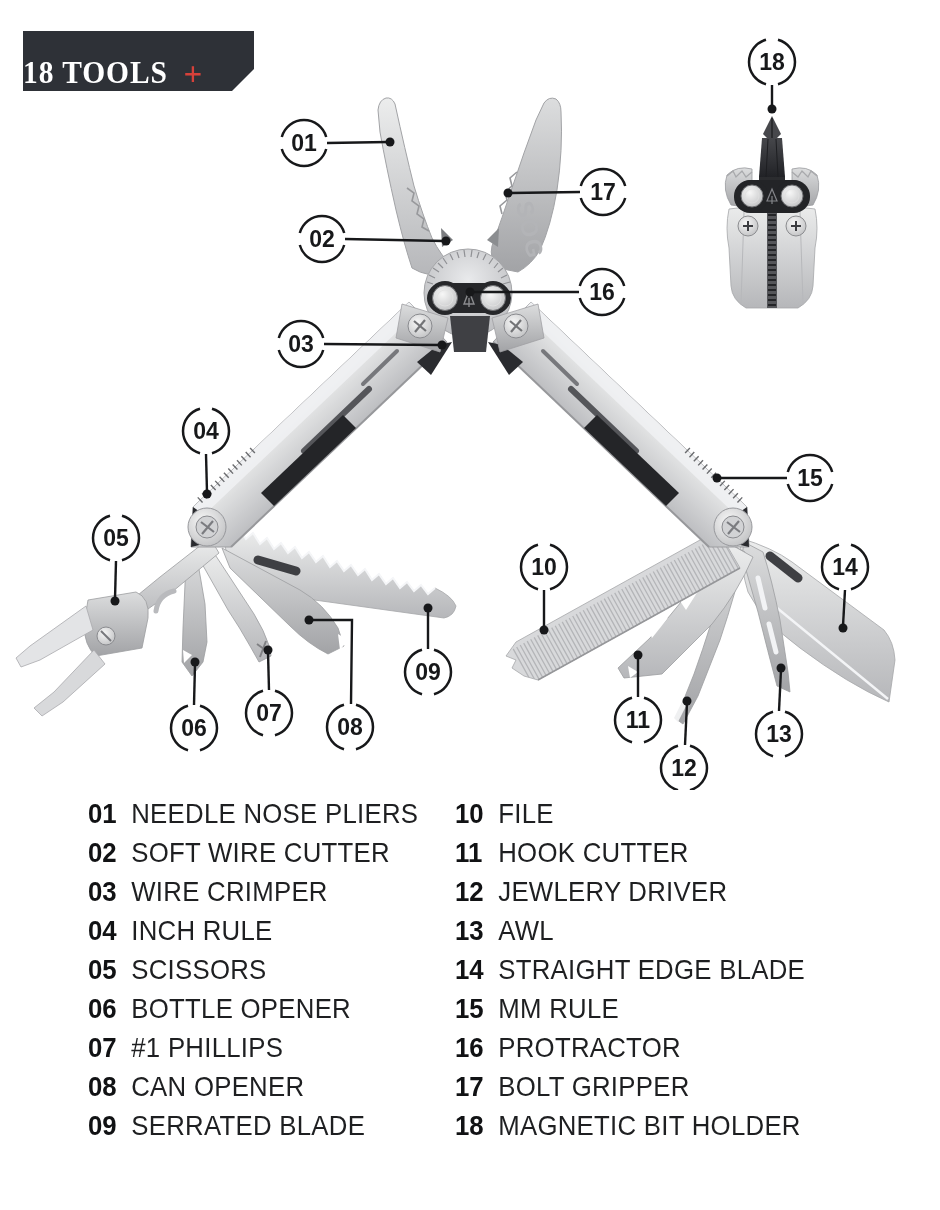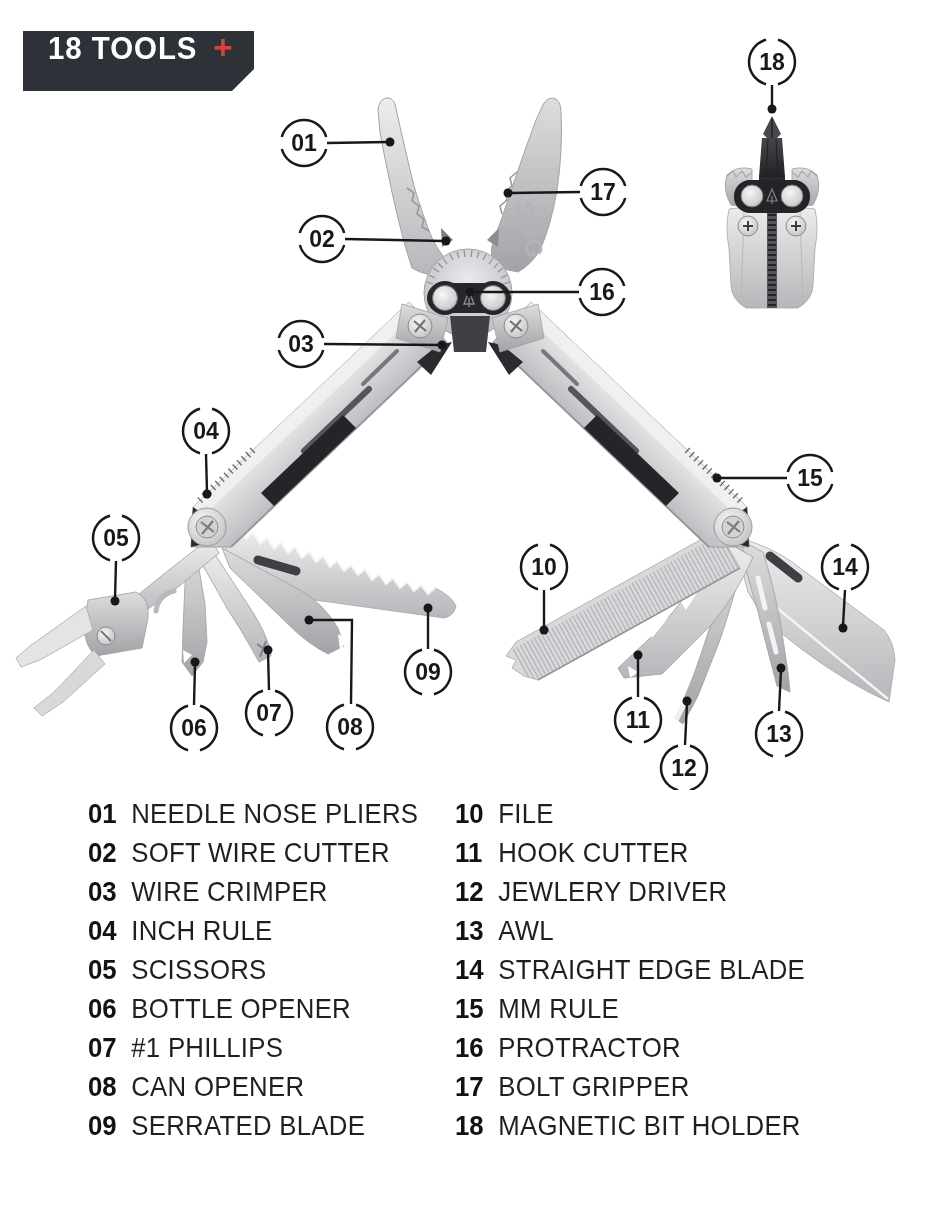--- a/index.html
+++ b/index.html
@@ -2,22 +2,22 @@
 <html><head>
 <meta charset="utf-8">
 <style>
   html,body{margin:0;padding:0;background:#ffffff;}
   body{width:940px;height:1210px;position:relative;overflow:hidden;
        font-family:"Liberation Sans", sans-serif;-webkit-font-smoothing:antialiased;}
   .stage{position:absolute;left:0;top:0;width:940px;height:1210px;}
 
   
   .badge{position:absolute;left:23px;top:31px;width:231px;height:60px;
-         display:flex;align-items:flex-start;padding-left:25px;box-sizing:border-box;
-         clip-path:polygon(0 0,100% 0,100% calc(100% - 22px),calc(100% - 22px) 100%,0 100%);}
+         display:flex;align-items:flex-end;box-sizing:border-box;
+         clip-path:polygon(0 0,100% 0,100% calc(100% - 22px),calc(100% - 22px) 100%,0 100%);font-family:Liberation Serif, serif;}
   .badge-text{color:#ffffff;font-size:31px;font-weight:700;letter-spacing:1px;
               transform:scaleX(.95);transform-origin:0 50%;white-space:nowrap;}
   .badge-plus{font-size:33px;font-weight:700;margin-left:8px;line-height:1;}
 
   
   .diagram{position:absolute;left:0;top:0;}
   .callout-num{font-family:"Liberation Sans",sans-serif;font-weight:700;font-size:23px;fill:#17181a;}
   .engraving{font-family:"Liberation Sans",sans-serif;font-weight:700;font-size:24px;
              fill:#b3b4b7;letter-spacing:2px;}
 

